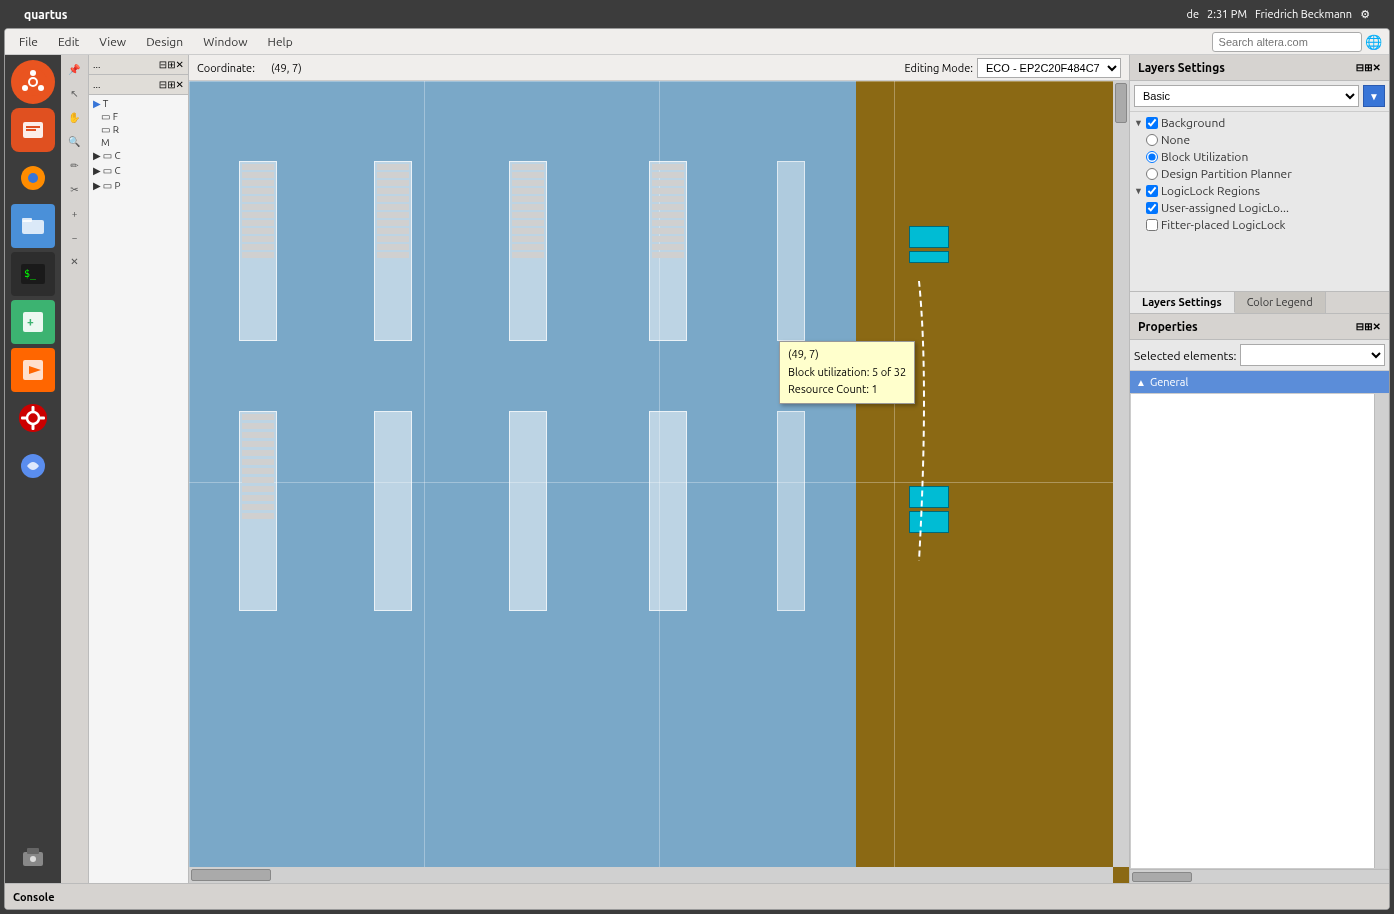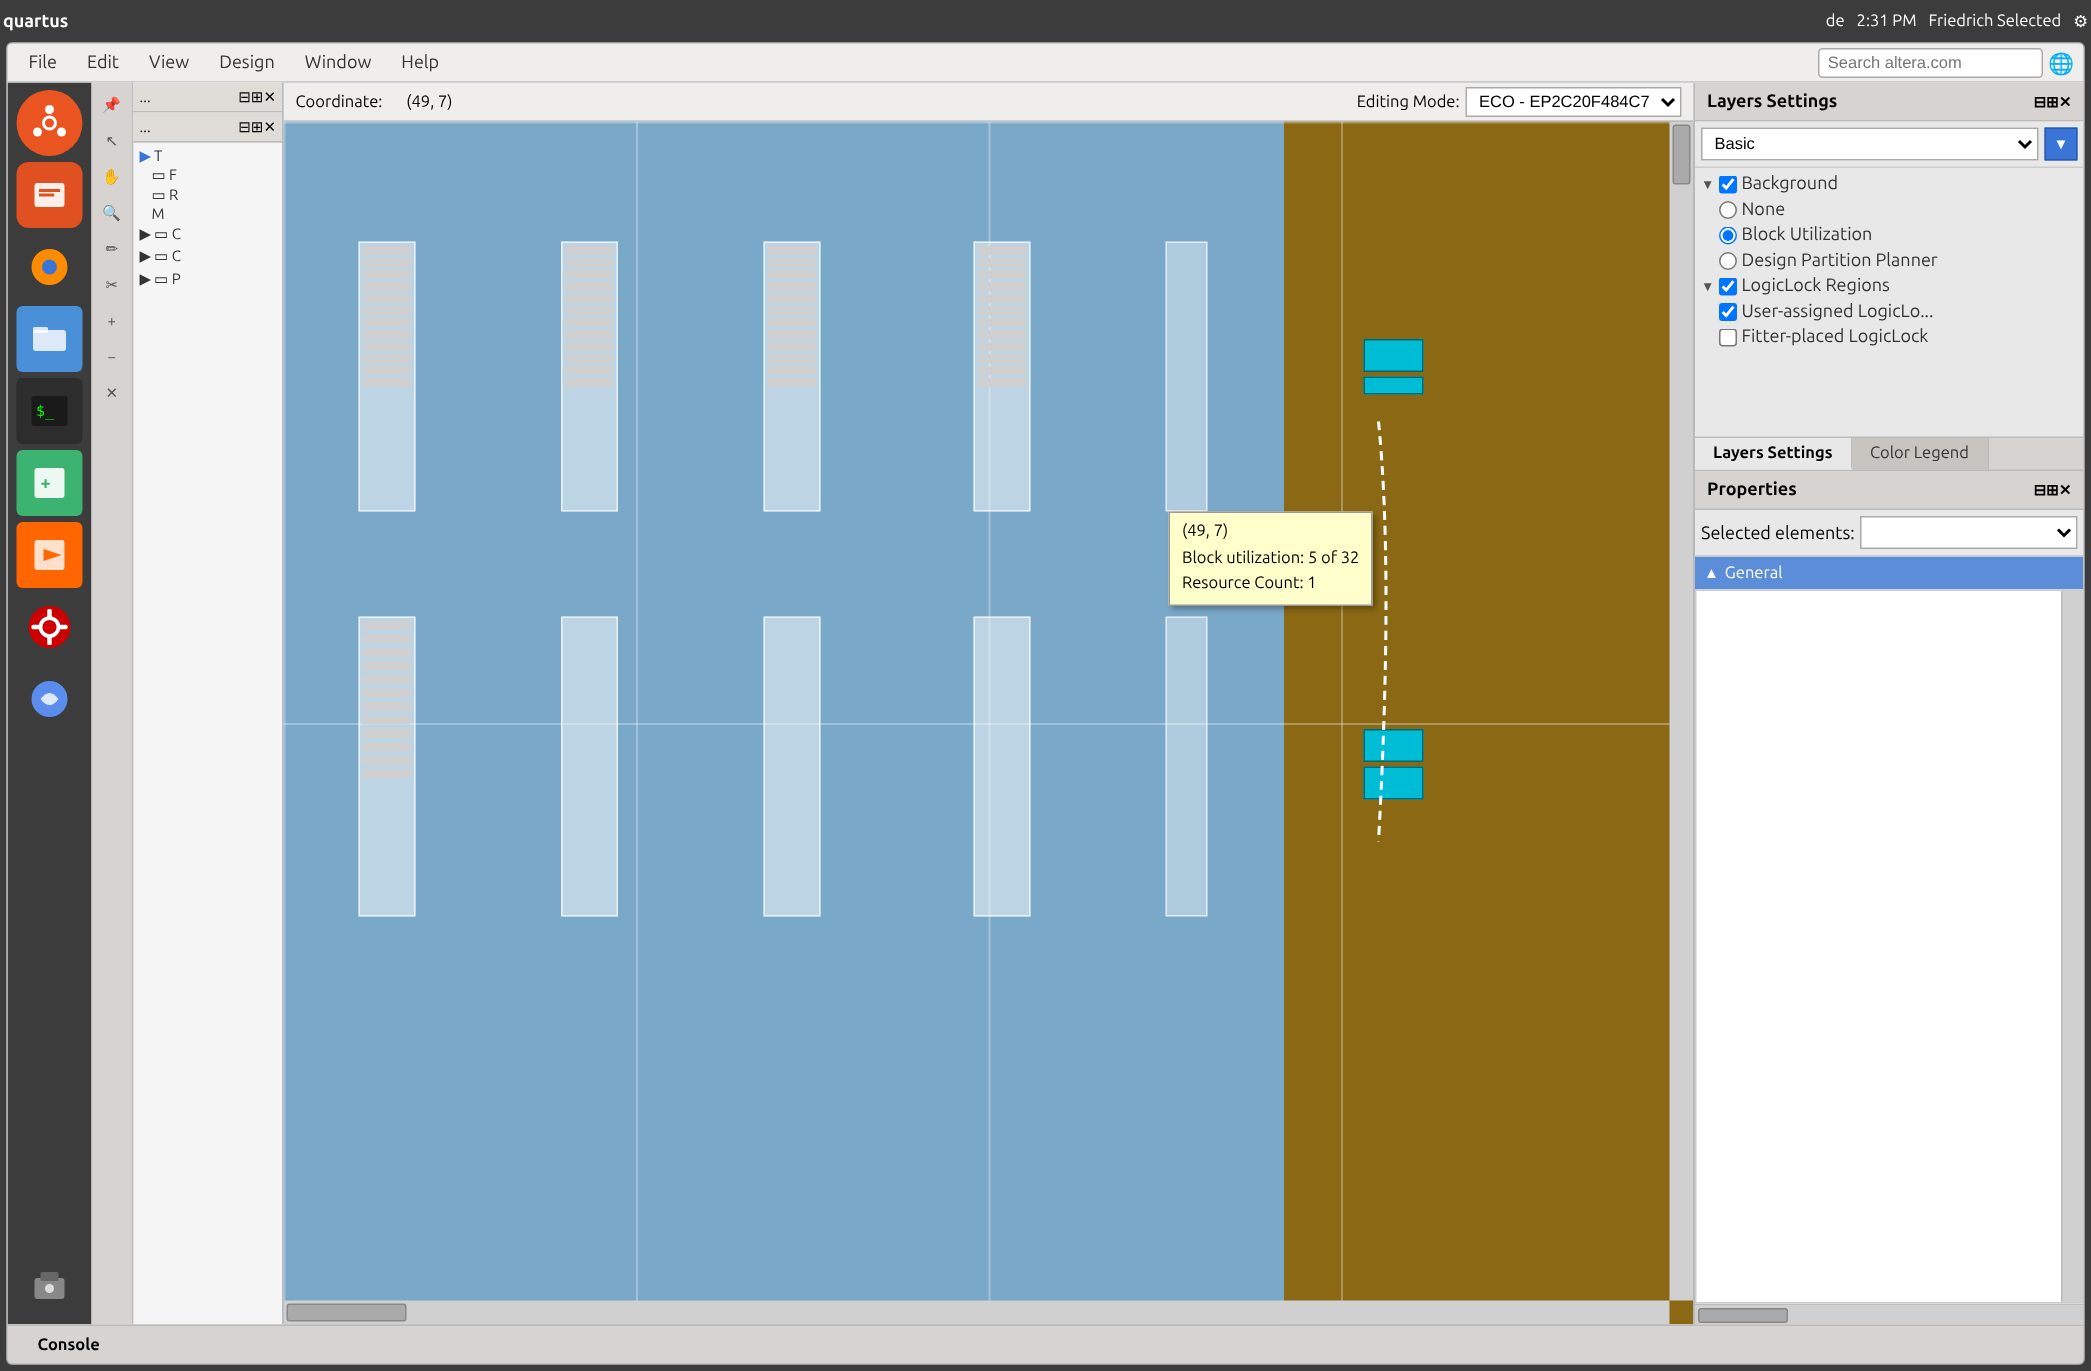--- a/index.html
+++ b/index.html
@@ -5,21 +5,21 @@
     * { box-sizing: border-box; margin: 0; padding: 0; }
     body { font-family: 'Ubuntu', sans-serif; font-size: 12px; background: #3c3c3c; overflow: hidden; width: 1394px; height: 914px; }
 
     
     .os-topbar {
       background: #3c3c3c;
       height: 28px;
       display: flex;
       align-items: center;
       justify-content: space-between;
-      padding: 0 2px;
+      padding: 0 24px;
       color: #fff;
       font-size: 12px;
     }
     .os-topbar-left { font-weight: bold; }
     .os-topbar-right { display: flex; align-items: center; gap: 8px; font-size: 11px; }
 
     
     .app-window {
       background: #e8e8e8;
       margin: 0 4px 4px 4px;
@@ -419,21 +419,21 @@
       margin: 0;
     }
 
     
     .console-panel {
       height: 26px;
       background: #d6d3d0;
       border-top: 1px solid #bbb;
       display: flex;
       align-items: center;
-      padding: 0 20px;
+      padding: 0 8px;
       font-size: 11px;
       font-weight: bold;
     }
 
     
     .rp-scroll {
       width: 100%;
       height: 14px;
       background: #d0d0d0;
       border-top: 1px solid #bbb;
@@ -442,21 +442,21 @@
     }
   </style>
 </head>
 <body>
 
 <div class="os-topbar">
   <span class="os-topbar-left">quartus</span>
   <div class="os-topbar-right">
     <span>de</span>
     <span>2:31 PM</span>
-    <span>Friedrich Selected</span>
+    <span>Friedrich Beckmann</span>
     <span>⚙</span>
   </div>
 </div>
 
 <div class="app-window">
 
 
   <div class="menubar">
     <div class="menu-item">File</div>
     <div class="menu-item">Edit</div>

